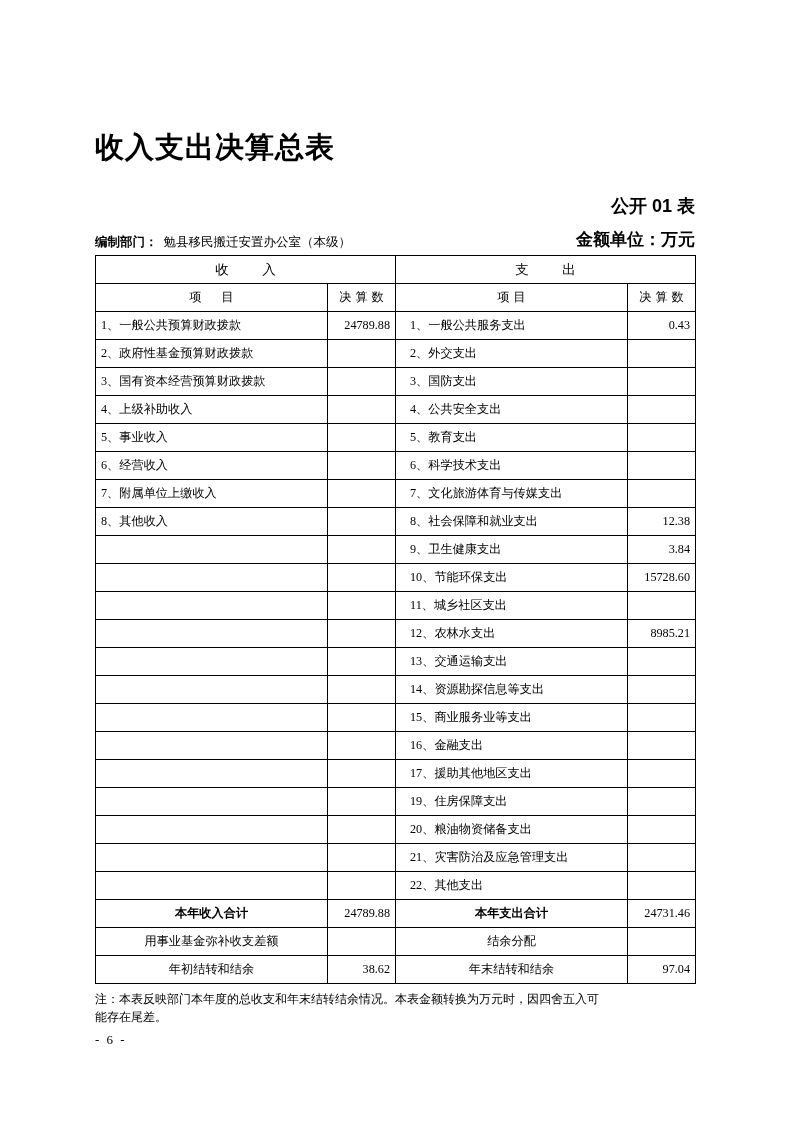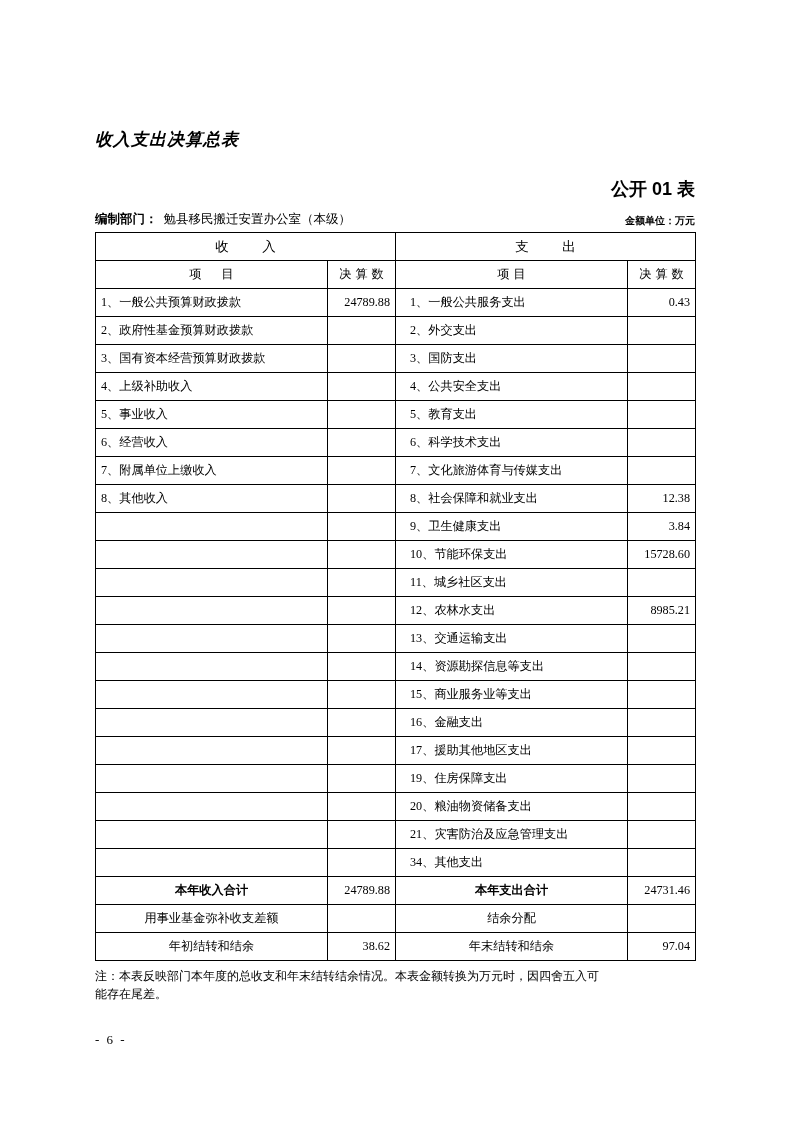--- a/index.html
+++ b/index.html
@@ -22,26 +22,25 @@
     box-sizing: border-box;
     padding: 0;
   }
   .content {
     position: absolute;
     left: 95px;
     top: 128px;
     width: 600px;
   }
   .doc-title {
-    font-size: 17px;
+    font-size: 29px;
     font-weight: bold;
     letter-spacing: 1px;
     margin: 0 0 26px 0;
     font-family: "Liberation Sans", "DejaVu Sans", sans-serif;
-    font-style: italic;
   }
   .meta-right {
     text-align: right;
     font-size: 18px;
     font-weight: bold;
     font-family: "Liberation Sans", "DejaVu Sans", sans-serif;
     margin-bottom: 10px;
   }
   .meta-row {
     display: flex;
@@ -57,21 +56,21 @@
     font-weight: bold;
   }
   .meta-left .value {
     font-family: "Liberation Serif", "DejaVu Serif", serif;
     margin-left: 6px;
     margin-top: 16px;
   }
   .meta-unit {
     font-family: "Liberation Sans", "DejaVu Sans", sans-serif;
     font-weight: bold;
-    font-size: 10px;
+    font-size: 17px;
   }
   table.fin {
     border-collapse: collapse;
     width: 600px;
     table-layout: fixed;
     font-size: 12.2px;
     border-radius: 31px;
   }
   table.fin td {
     border: 1px solid #000000;
@@ -286,21 +285,21 @@
         </tr>
         <tr>
           <td class="cell-item"></td>
           <td class="cell-num"></td>
           <td class="cell-item indent">21、灾害防治及应急管理支出</td>
           <td class="cell-num"></td>
         </tr>
         <tr>
           <td class="cell-item"></td>
           <td class="cell-num"></td>
-          <td class="cell-item indent">34、其他支出</td>
+          <td class="cell-item indent">22、其他支出</td>
           <td class="cell-num"></td>
         </tr>
 
         <tr>
           <td class="cell-center bold">本年收入合计</td>
           <td class="cell-num">24789.88</td>
           <td class="cell-center bold">本年支出合计</td>
           <td class="cell-num">24731.46</td>
         </tr>
         <tr>

